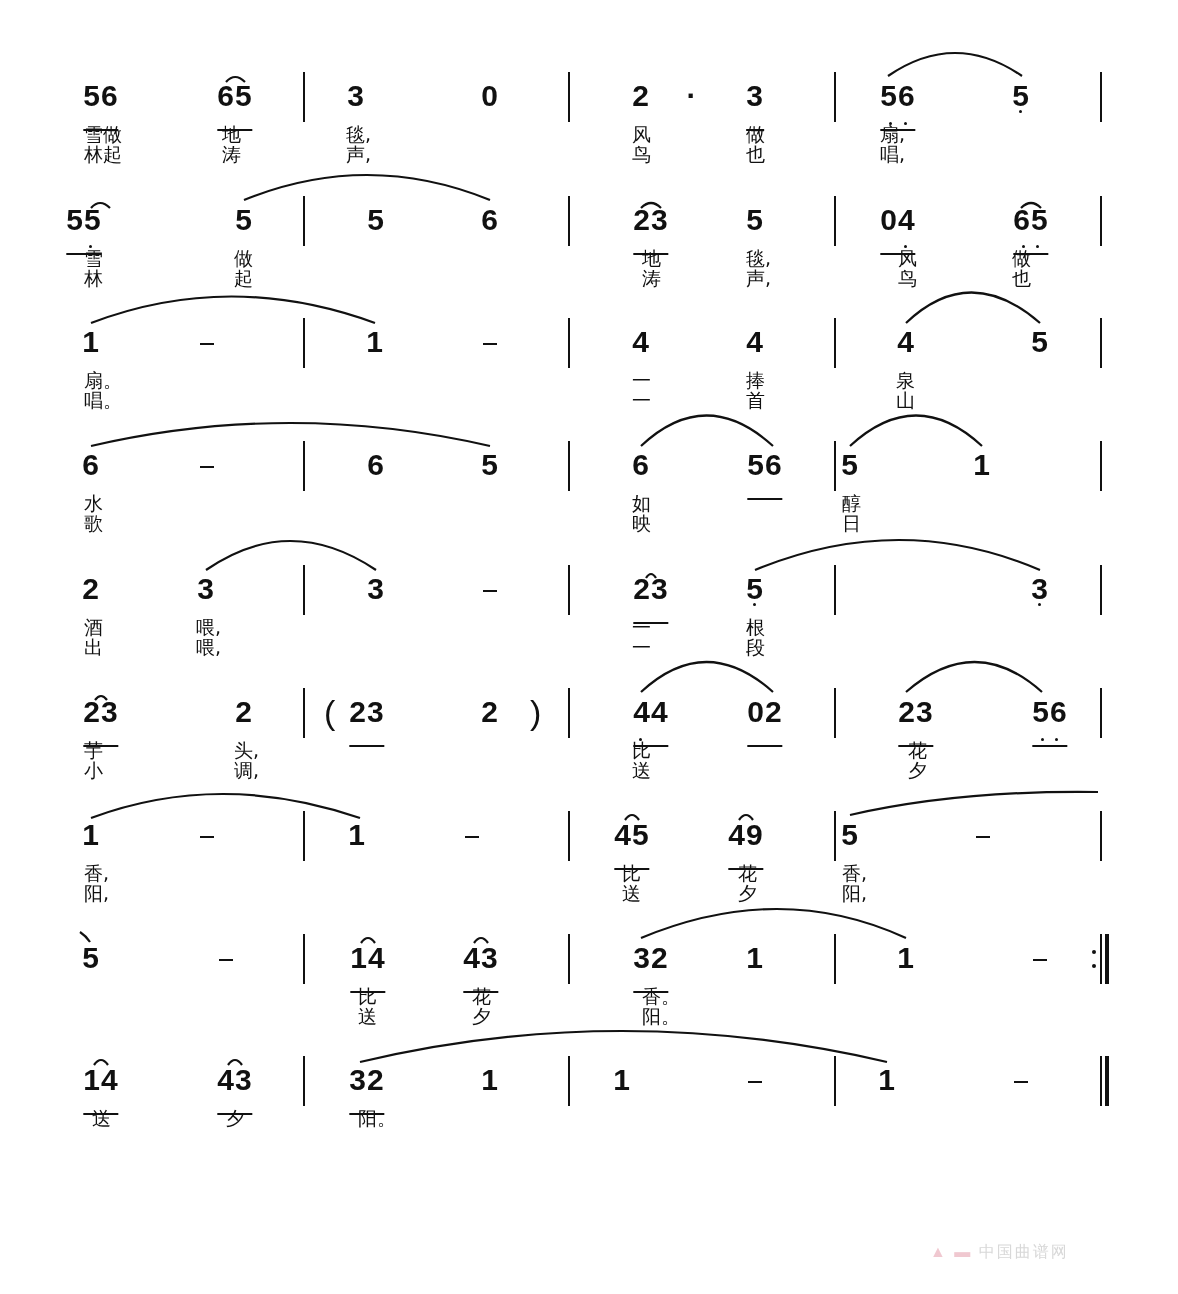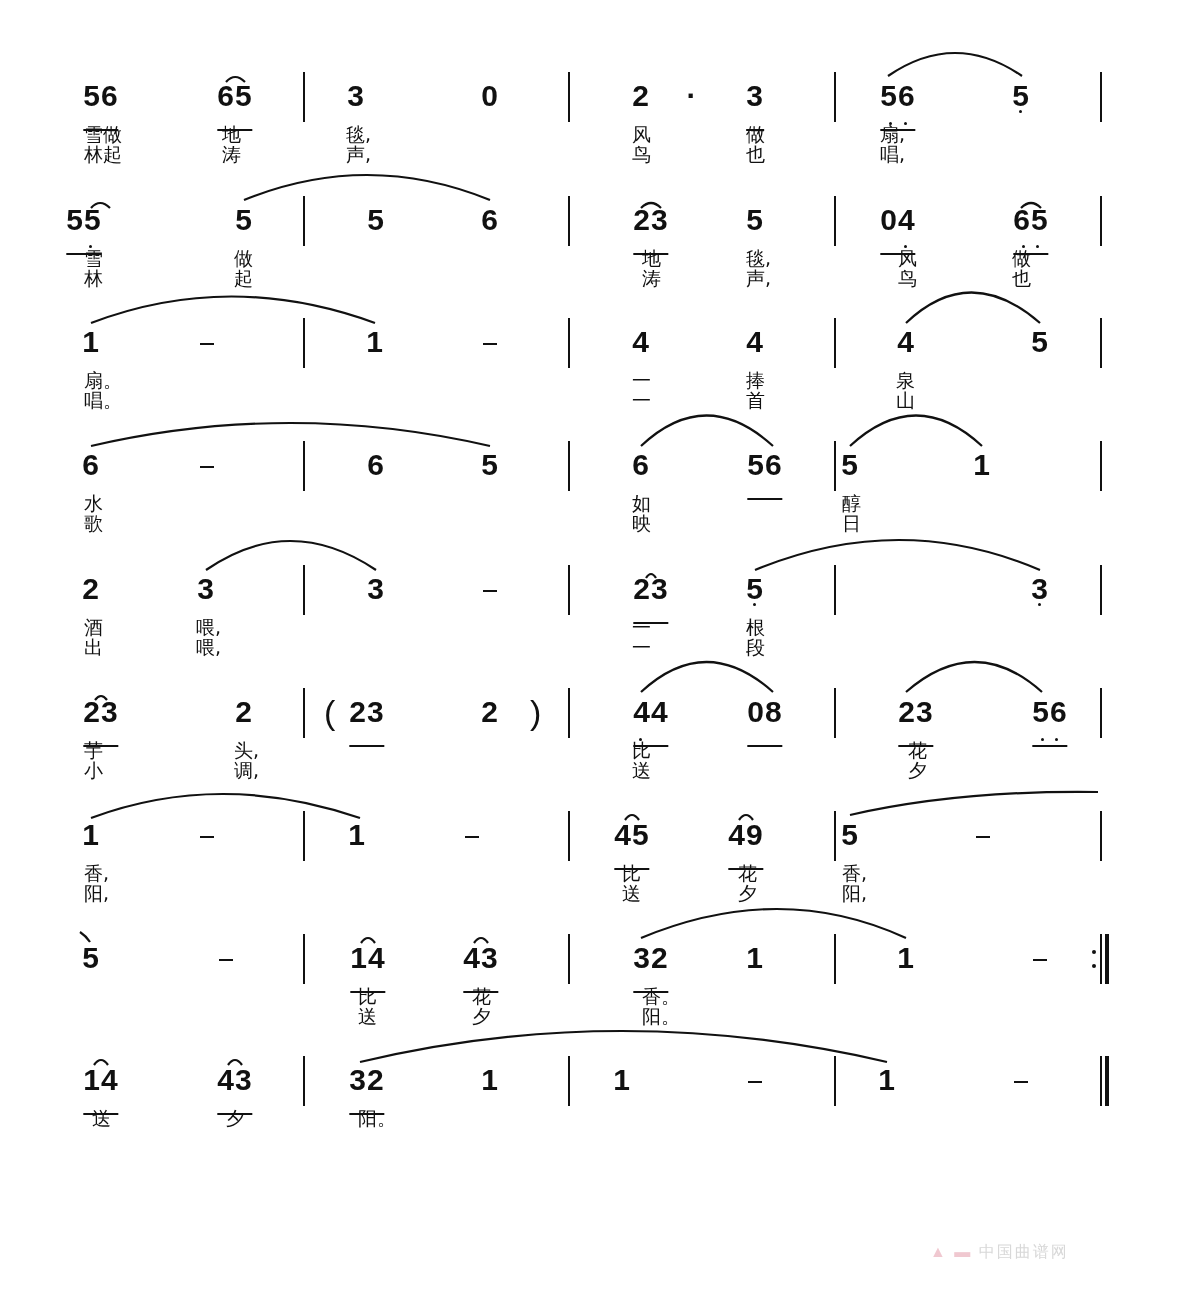--- a/index.html
+++ b/index.html
@@ -136,21 +136,21 @@
     <div class="note" style="left: 244px; top: 697px;">2</div>
     <div class="lyr" style="left: 84px; top: 740px;">芋</div>
     <div class="lyr" style="left: 84px; top: 760px;">小</div>
     <div class="lyr" style="left: 234px; top: 740px;">头,</div>
     <div class="lyr" style="left: 234px; top: 760px;">调,</div>
     <div class="paren" style="left: 324px; top: 695px;">(</div>
     <div class="note u1" style="left: 367px; top: 697px;">23</div>
     <div class="note" style="left: 490px; top: 697px;">2</div>
     <div class="paren" style="left: 530px; top: 695px;">)</div>
     <div class="note u1" style="left: 651px; top: 697px;">44</div>
-    <div class="note u1" style="left: 765px; top: 697px;">08</div>
+    <div class="note u1" style="left: 765px; top: 697px;">02</div>
     <div class="lyr" style="left: 632px; top: 740px;">比</div>
     <div class="lyr" style="left: 632px; top: 760px;">送</div>
     <div class="note u1" style="left: 916px; top: 697px;">23</div>
     <div class="note u1" style="left: 1050px; top: 697px;">56</div>
     <div class="lyr" style="left: 908px; top: 740px;">花</div>
     <div class="lyr" style="left: 908px; top: 760px;">夕</div>
     <div class="bar" style="left: 303px; top: 811px; height: 50px;"></div>
     <div class="bar" style="left: 568px; top: 811px; height: 50px;"></div>
     <div class="bar" style="left: 834px; top: 811px; height: 50px;"></div>
     <div class="bar" style="left: 1100px; top: 811px; height: 50px;"></div>

